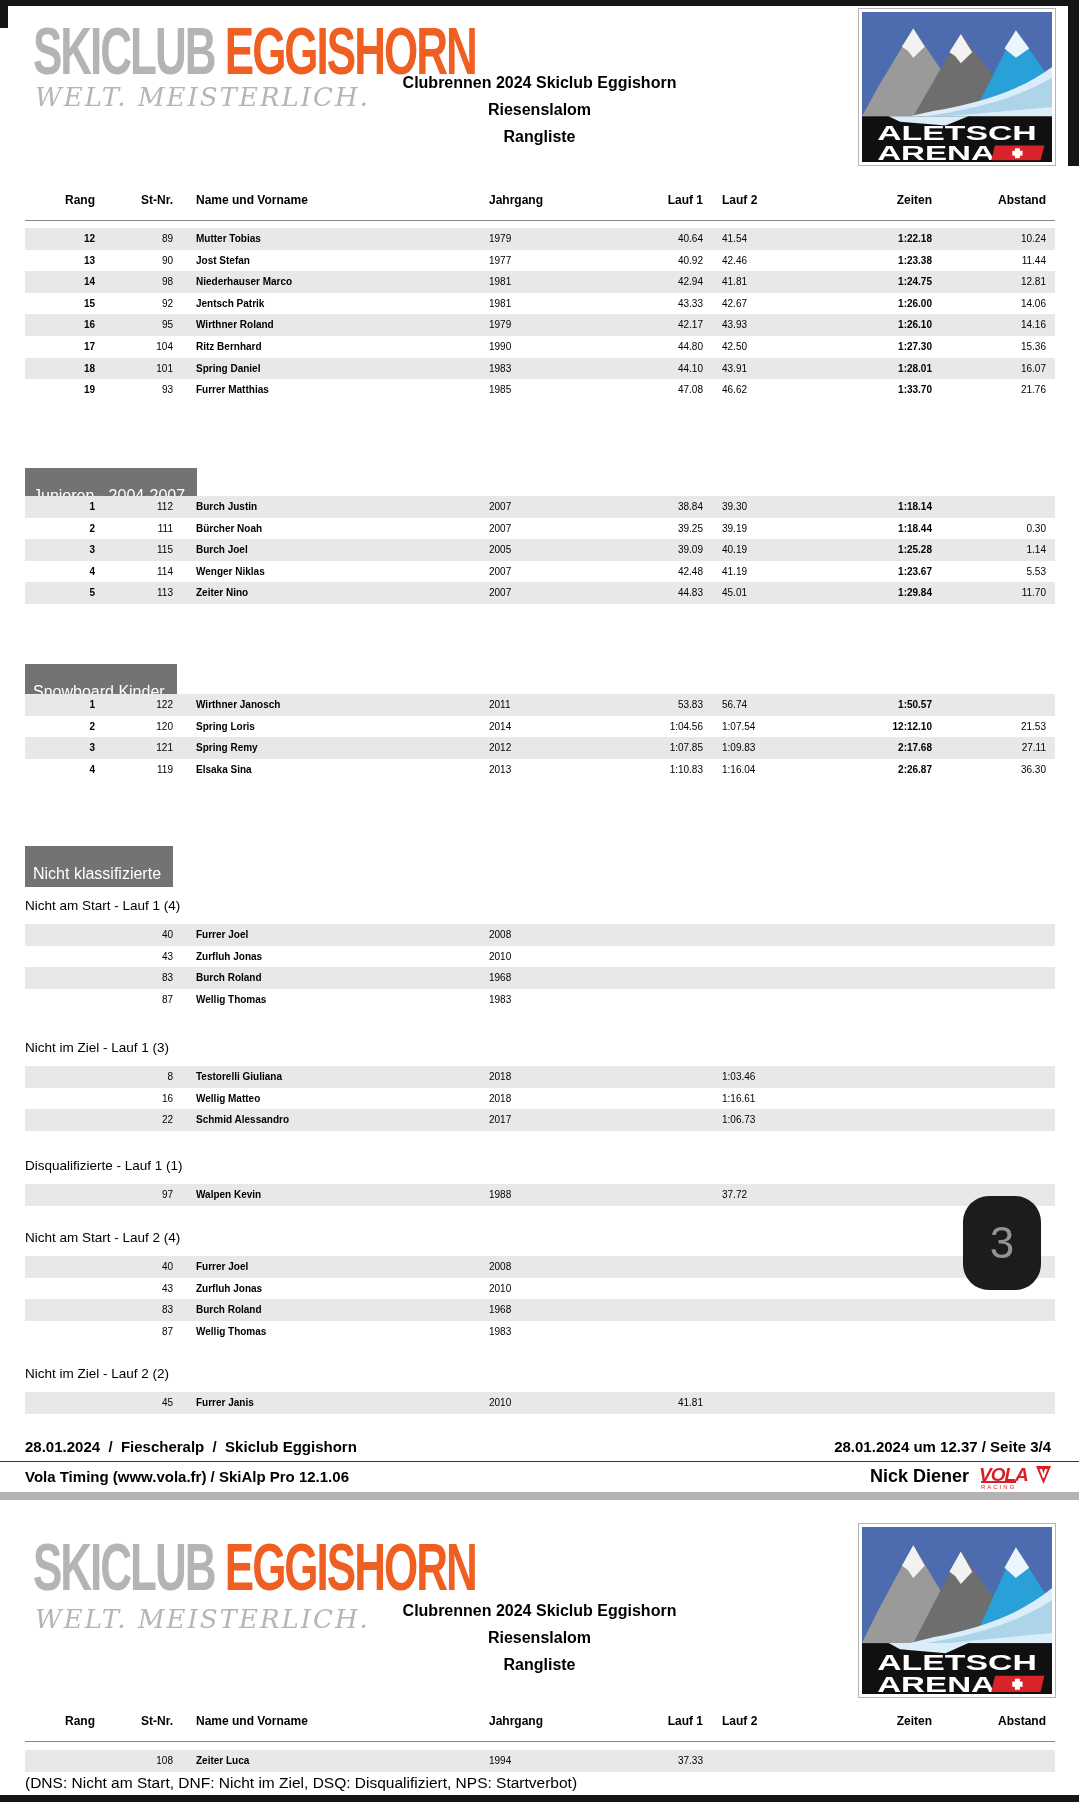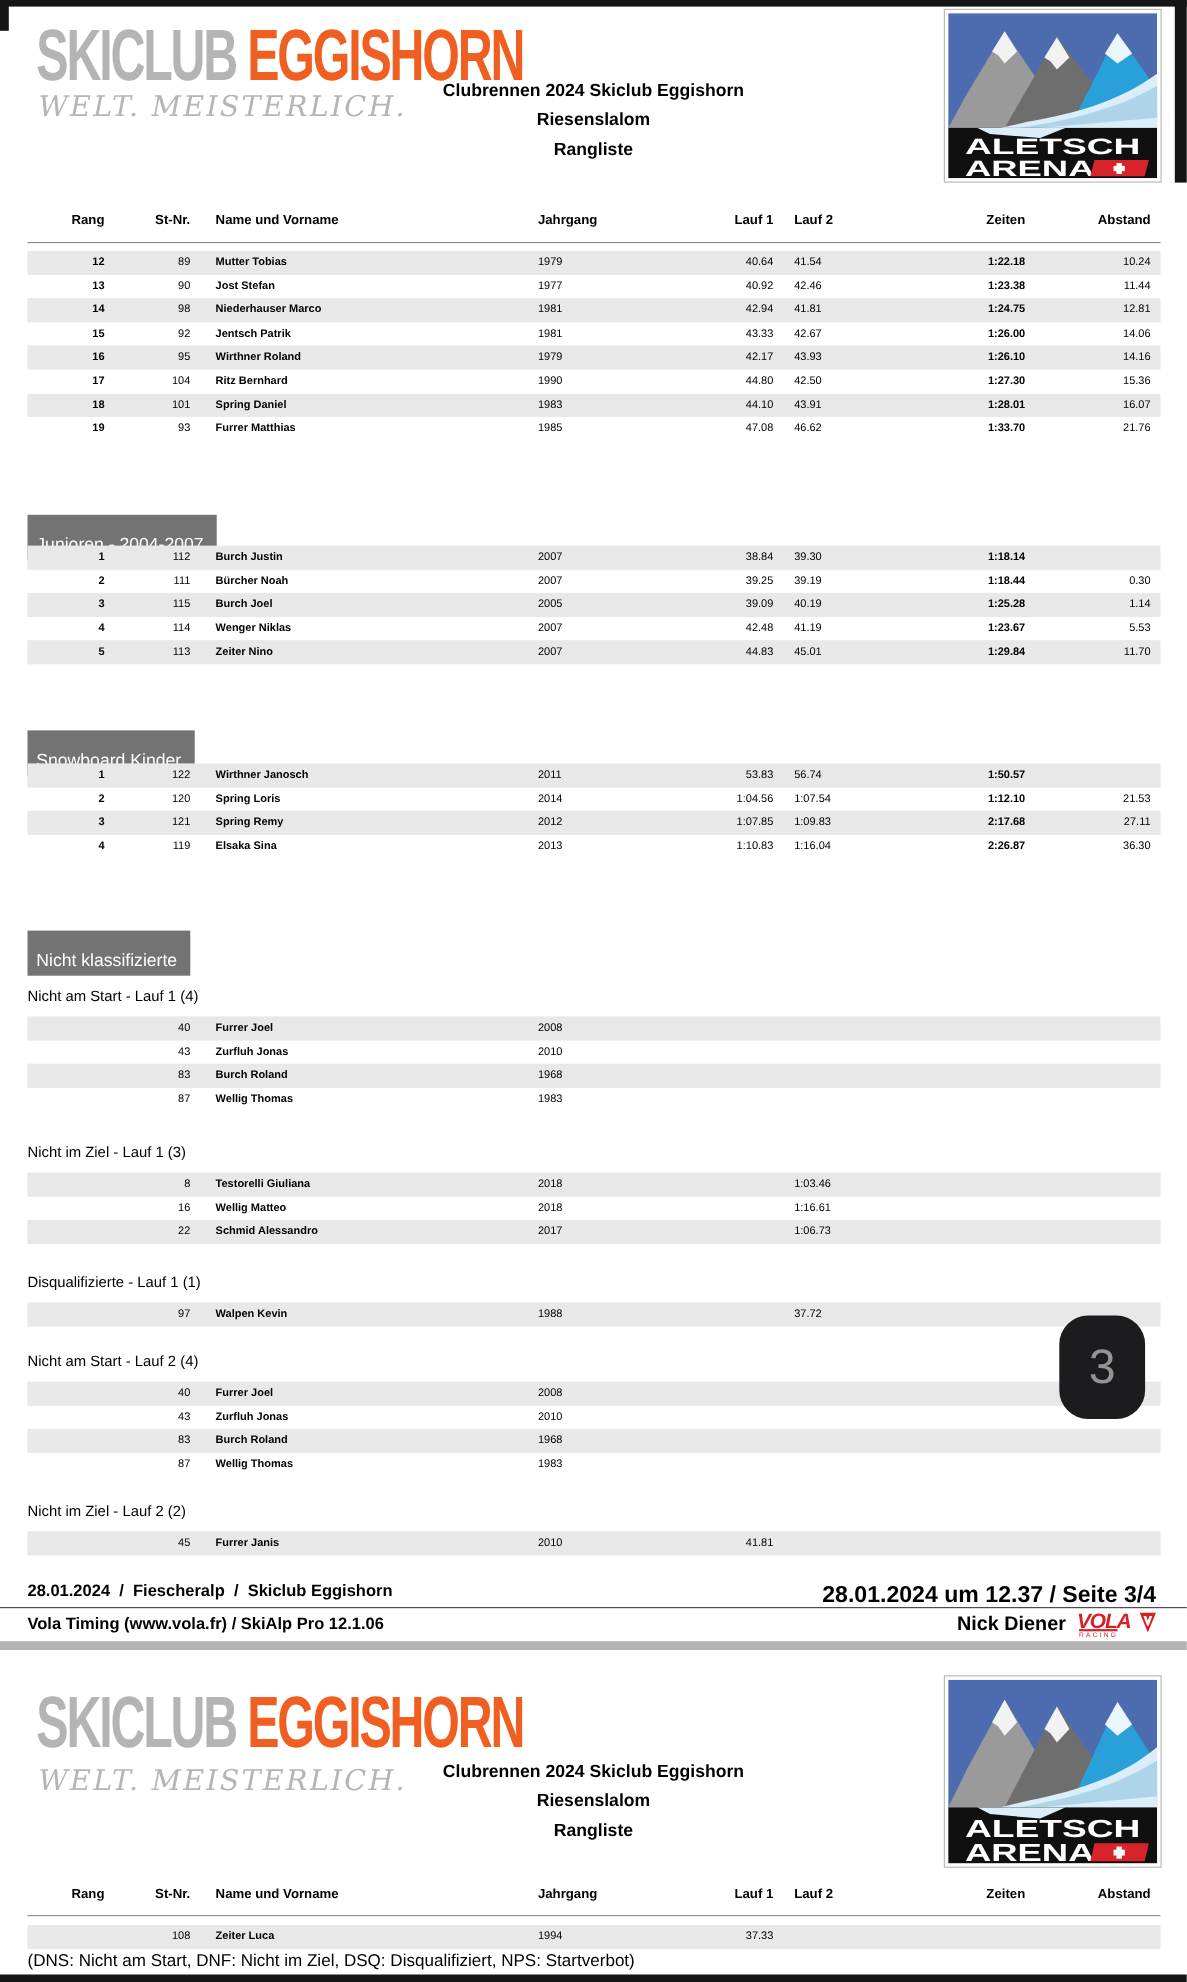--- a/index.html
+++ b/index.html
@@ -41,21 +41,21 @@
   .c-zeit{left:807px;width:100px;text-align:right;font-weight:bold;}
   .c-abst{left:921px;width:100px;text-align:right;}
 
   
   .chip{position:absolute;left:25px;background:#737373;color:#fff;font-size:16px;
         padding:19px 12px 4px 8px;white-space:nowrap;}
   .grp{position:absolute;left:25px;font-size:13.5px;white-space:nowrap;}
 
   
   .foot-left{position:absolute;left:25px;font-size:15px;font-weight:bold;white-space:pre;}
-  .foot-right{position:absolute;right:28px;font-size:21px;font-weight:bold;white-space:pre;text-align:right;}
+  .foot-right{position:absolute;right:28px;font-size:15px;font-weight:bold;white-space:pre;text-align:right;}
   .foot-rule{position:absolute;left:0;width:1079px;height:1px;background:#3a3a3a;}
   .sep-band{position:absolute;left:0;width:1079px;height:8px;background:#b3b3b3;}
 
   .vola-wrap{position:absolute;right:28px;display:flex;align-items:flex-start;gap:10px;}
   .vola-name{font-size:18px;font-weight:bold;line-height:20px;}
   .vola-logo{position:relative;width:72px;height:22px;}
   .vola-text{font-style:italic;font-weight:bold;font-size:19px;color:#d71f26;letter-spacing:-1px;line-height:18px;}
   .vola-sub{position:absolute;left:2px;top:15px;font-size:6px;color:#d71f26;letter-spacing:2px;
             border-top:2px solid #d71f26;padding-top:1px;}
   .vola-tri{position:absolute;right:0;top:0;}
@@ -270,21 +270,21 @@
         <span class="cell c-l2">56.74</span>
         <span class="cell c-zeit">1:50.57</span>
       </div>
       <div class="trow">
         <span class="cell c-rang">2</span>
         <span class="cell c-st">120</span>
         <span class="cell c-name">Spring Loris</span>
         <span class="cell c-jg">2014</span>
         <span class="cell c-l1">1:04.56</span>
         <span class="cell c-l2">1:07.54</span>
-        <span class="cell c-zeit">1:12.10</span>
+        <span class="cell c-zeit">12:12.10</span>
         <span class="cell c-abst">21.53</span>
       </div>
       <div class="trow shaded">
         <span class="cell c-rang">3</span>
         <span class="cell c-st">121</span>
         <span class="cell c-name">Spring Remy</span>
         <span class="cell c-jg">2012</span>
         <span class="cell c-l1">1:07.85</span>
         <span class="cell c-l2">1:09.83</span>
         <span class="cell c-zeit">2:17.68</span>

